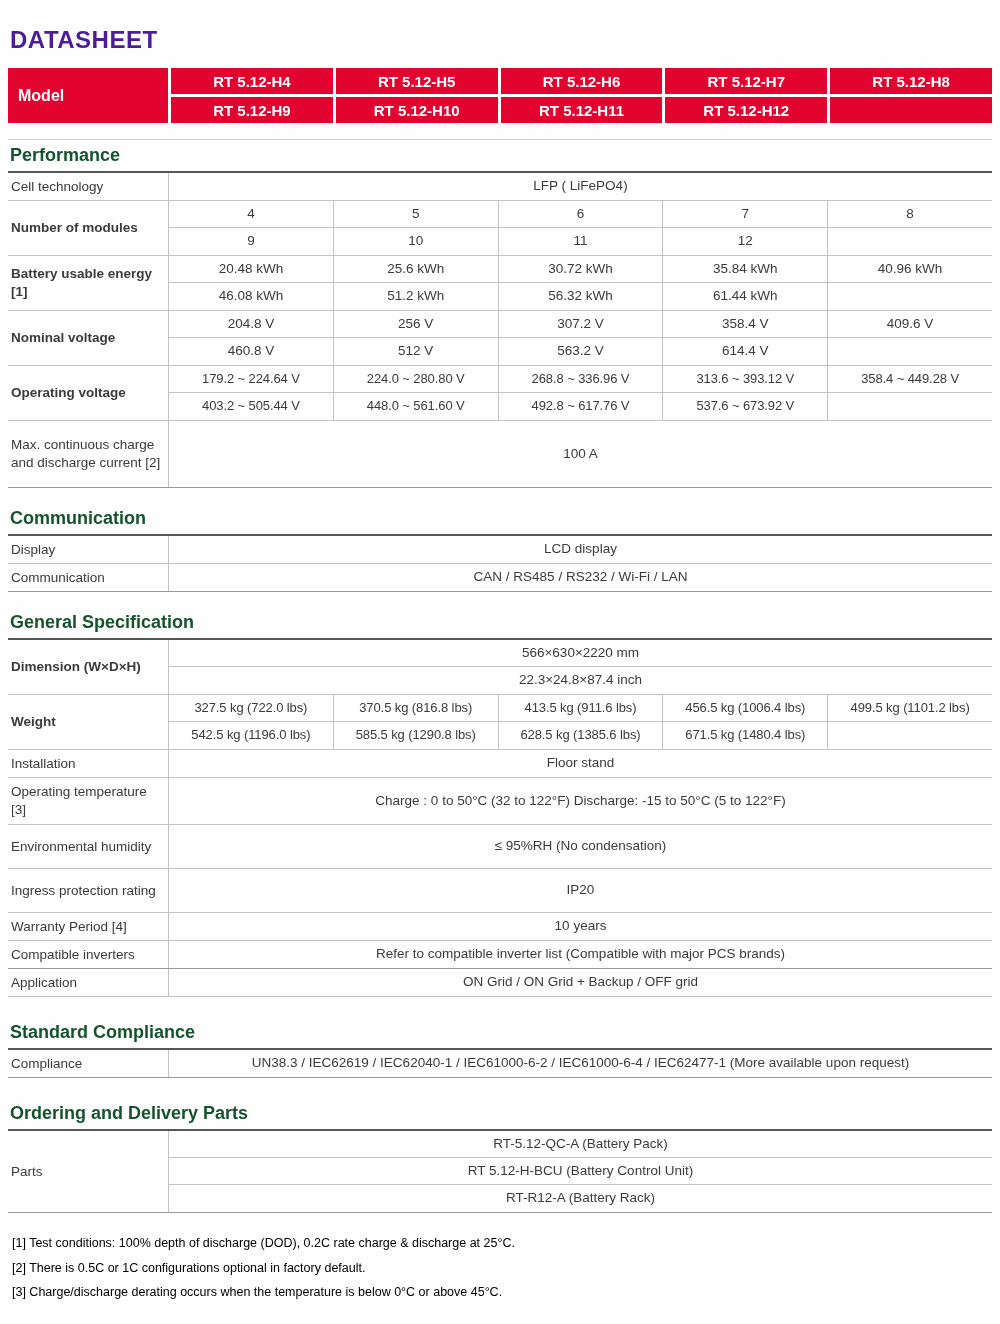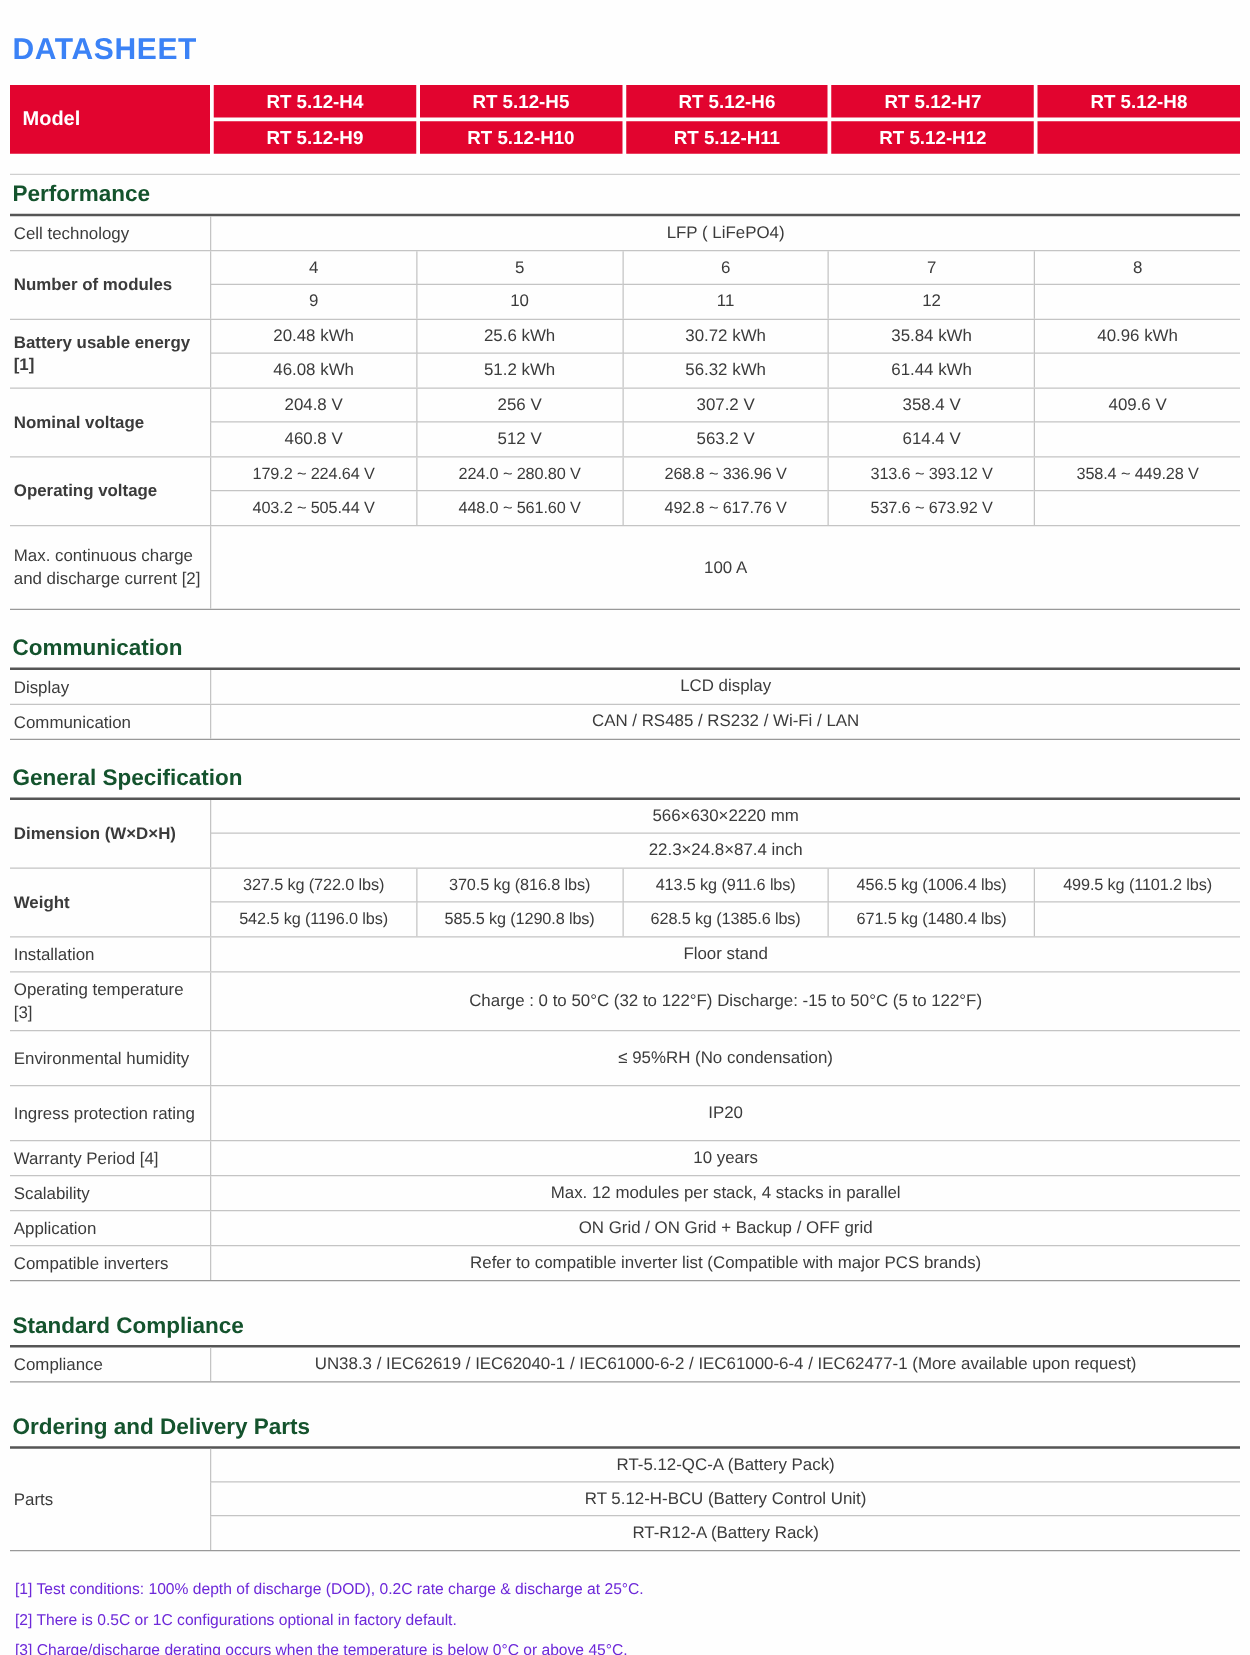--- a/index.html
+++ b/index.html
@@ -4,21 +4,21 @@
 <style>
   html,body { margin:0; padding:0; background:#ffffff; }
   .sheet {
     width:1000px; height:1324px; background:#fefefe; position:relative;
     font-family:"Liberation Sans","DejaVu Sans",sans-serif; color:#3b3b3b;
     overflow:hidden; box-sizing:border-box;
   }
   .inner { margin:0 8px; }
 
   
-  .title { color:#3b82f6; font-size:24px; font-weight:bold; letter-spacing:0.5px;
+  .title { color:#4c1d95; font-size:24px; font-weight:bold; letter-spacing:0.5px;
            margin:26px 0 0 10px; }
 
   
   .model-grid { display:grid; grid-template-columns:160px repeat(5,1fr);
                 gap:3px; margin-top:14px; }
   .model-cell { background:#E2042F; color:#ffffff; font-weight:bold; font-size:15px;
                 height:26px; display:flex; align-items:center; justify-content:center; }
   .model-label { grid-row:1 / span 2; height:auto; justify-content:flex-start;
                  padding-left:10px; font-size:16px; }
 
@@ -40,21 +40,21 @@
          padding:0 2px; line-height:1.25; }
   .pair .lbl { grid-row:1 / span 2;font-weight:bold; }
   .pair .sub1 { border-bottom:1px solid #c4c4c4; }
   .span5 { grid-column:2 / 7; }
   .r27 { min-height:27px; }
   .h43 { min-height:43px; } .h46 { min-height:46px; } .h66 { min-height:66px; }
   .wfit { font-size:13px; letter-spacing:-0.1px; }
 
   
   .footnotes { margin:24px 0 0 12px; }
-  .footnote { font-size:12.5px; color:#6d28d9; margin-bottom:12px; line-height:1.0; }
+  .footnote { font-size:12.5px; color:#000000; margin-bottom:12px; line-height:1.0; }
 </style>
 </head>
 <body>
 
 <div class="sheet">
   <div class="title">DATASHEET</div>
 
   <div class="inner">
 
     <div class="model-grid">
@@ -190,33 +190,29 @@
     <div class="trow h43">
       <div class="lbl">Ingress protection rating</div>
       <div class="val span5">IP20</div>
     </div>
 
     <div class="trow r27">
       <div class="lbl">Warranty Period [4]</div>
       <div class="val span5">10 years</div>
     </div>
 
-    <div class="trow r27">
-      <div class="lbl">Scalability</div>
-      <div class="val span5">Max. 12 modules per stack, 4 stacks in parallel</div>
-    </div>
-
-    <div class="trow r27">
-      <div class="lbl">Application</div>
-      <div class="val span5">ON Grid / ON Grid + Backup / OFF grid</div>
-    </div>
 
     <div class="trow end r27">
       <div class="lbl">Compatible inverters</div>
       <div class="val span5">Refer to compatible inverter list (Compatible with major PCS brands)</div>
+    </div>
+
+    <div class="trow r27">
+      <div class="lbl">Application</div>
+      <div class="val span5">ON Grid / ON Grid + Backup / OFF grid</div>
     </div>
 
     <h2 class="sec-head mt20">Standard Compliance</h2>
     <div class="trow end r27">
       <div class="lbl">Compliance</div>
       <div class="val span5">UN38.3 / IEC62619 / IEC62040-1 / IEC61000-6-2 / IEC61000-6-4 / IEC62477-1 (More available upon request)</div>
     </div>
 
     <h2 class="sec-head mt20">Ordering and Delivery Parts</h2>
     <div class="trow end" style="grid-auto-rows:27px;">

